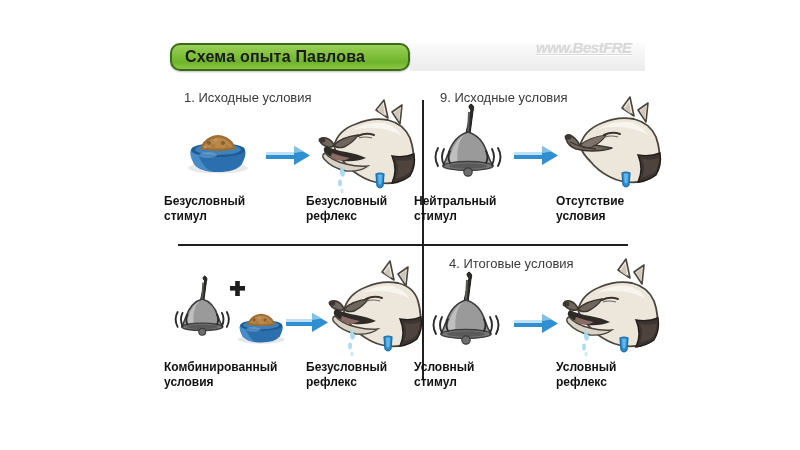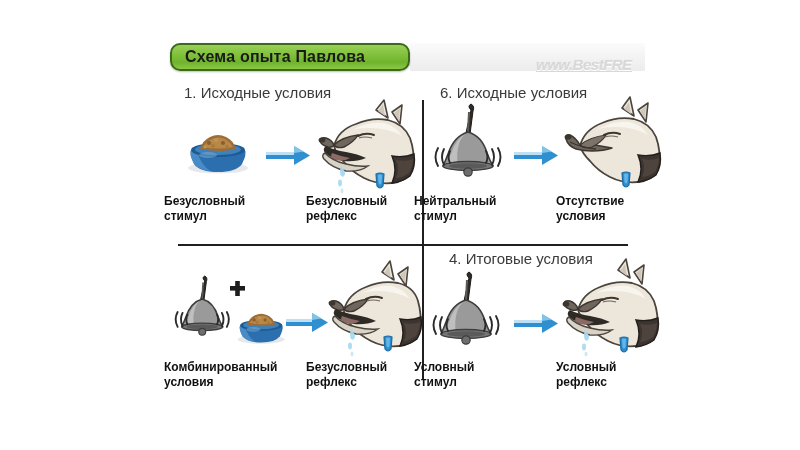--- a/index.html
+++ b/index.html
@@ -52,21 +52,21 @@
     left: 410px;
     top: 43px;
     width: 235px;
     height: 28px;
     background: linear-gradient(to bottom,#fbfbfb 0%, #f2f2f2 60%, #ececec 100%);
   }
 
   #site-watermark {
     position: absolute;
     left: 536px;
-    top: 56px;
+    top: 39px;
     width: 108px;
     height: 20px;
     font-size: 15px;
     font-weight: bold;
     font-style: italic;
     color: #d8d8d8;
     text-shadow: 0 1px 0 #ffffff, 0 0 1px #cfcfcf;
     letter-spacing: -0.5px;
     overflow: hidden;
     white-space: nowrap;
@@ -93,23 +93,23 @@
 
   
   .quadrant { position: absolute; }
   #quadrant-1 { left: 178px; top: 84px;  width: 240px; height: 158px; }
   #quadrant-2 { left: 428px; top: 84px;  width: 240px; height: 158px; }
   #quadrant-3 { left: 178px; top: 250px; width: 240px; height: 158px; }
   #quadrant-4 { left: 428px; top: 250px; width: 240px; height: 158px; }
 
   .q-heading {
     position: absolute;
-    top: 0;
+    top: 6px;
     left: 0;
-    font-size: 15px;
+    font-size: 13px;
     color: #3a3a3a;
     white-space: nowrap;
   }
   #quadrant-1 .q-heading { left: 6px; }
   #quadrant-2 .q-heading { left: 12px; }
   #quadrant-3 .q-heading { left: 0px; }
   #quadrant-4 .q-heading { left: 12px; margin-left: 9px; }
 
   .q-stage {
     position: absolute;
@@ -248,21 +248,21 @@
 
     <div class="q-labels">
       <div class="q-label">Безусловный
 стимул</div>
       <div class="q-label">Безусловный
 рефлекс</div>
     </div>
   </div>
 
   <div class="quadrant" id="quadrant-2">
-    <div class="q-heading">6. Исходные условия</div>
+    <div class="q-heading">9. Исходные условия</div>
 
     <div class="q-stage">
       <svg width="240" height="92" viewBox="0 0 240 92">
 
         <g transform="translate(8,2)">
 
           <path d="M35 6 Q31 2 35 0 Q39 2 37 7 L34 30 L30 29 Z" fill="#2e2b28" stroke="#1b1917" stroke-width="1"></path>
           <path d="M34 8 L33 28 L31 27.5 L32 8 Z" fill="#5d5a56"></path>
 
           <path d="M32 28 Q18 32 12 50 Q9 58 7 62 L57 62 Q54 57 51 49 Q46 32 32 28 Z" fill="#9a9a9a" stroke="#3d3d3d" stroke-width="1.6" stroke-linejoin="round"></path>

